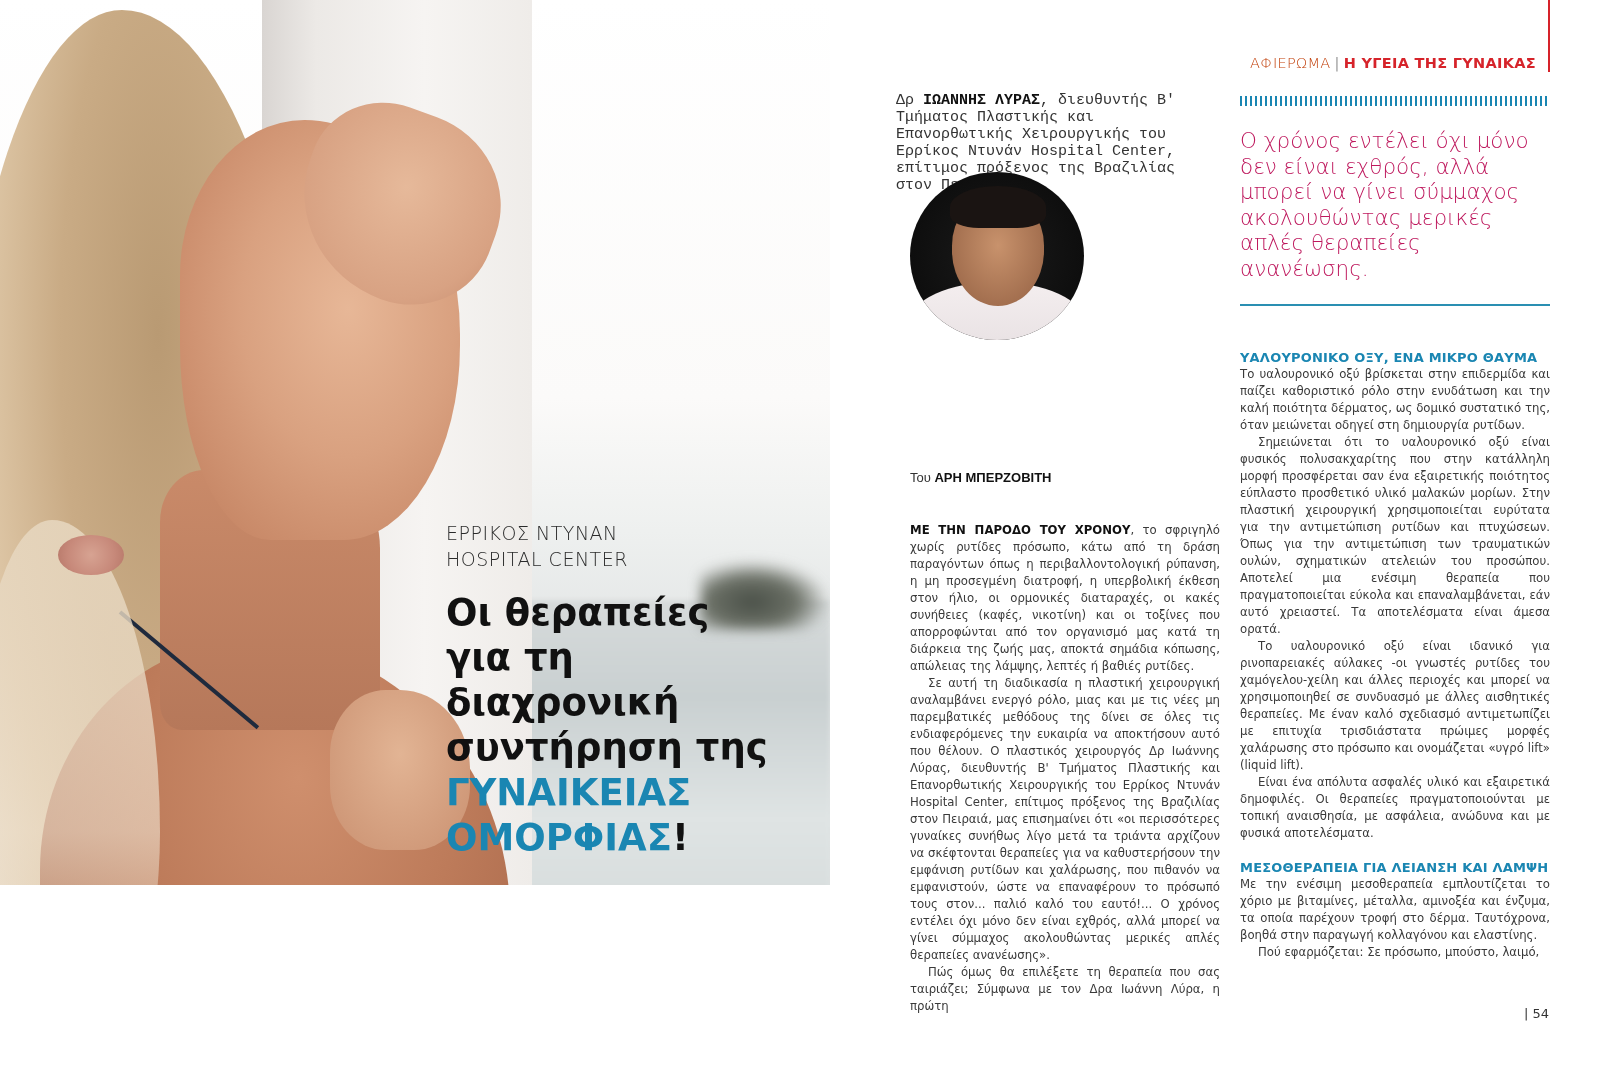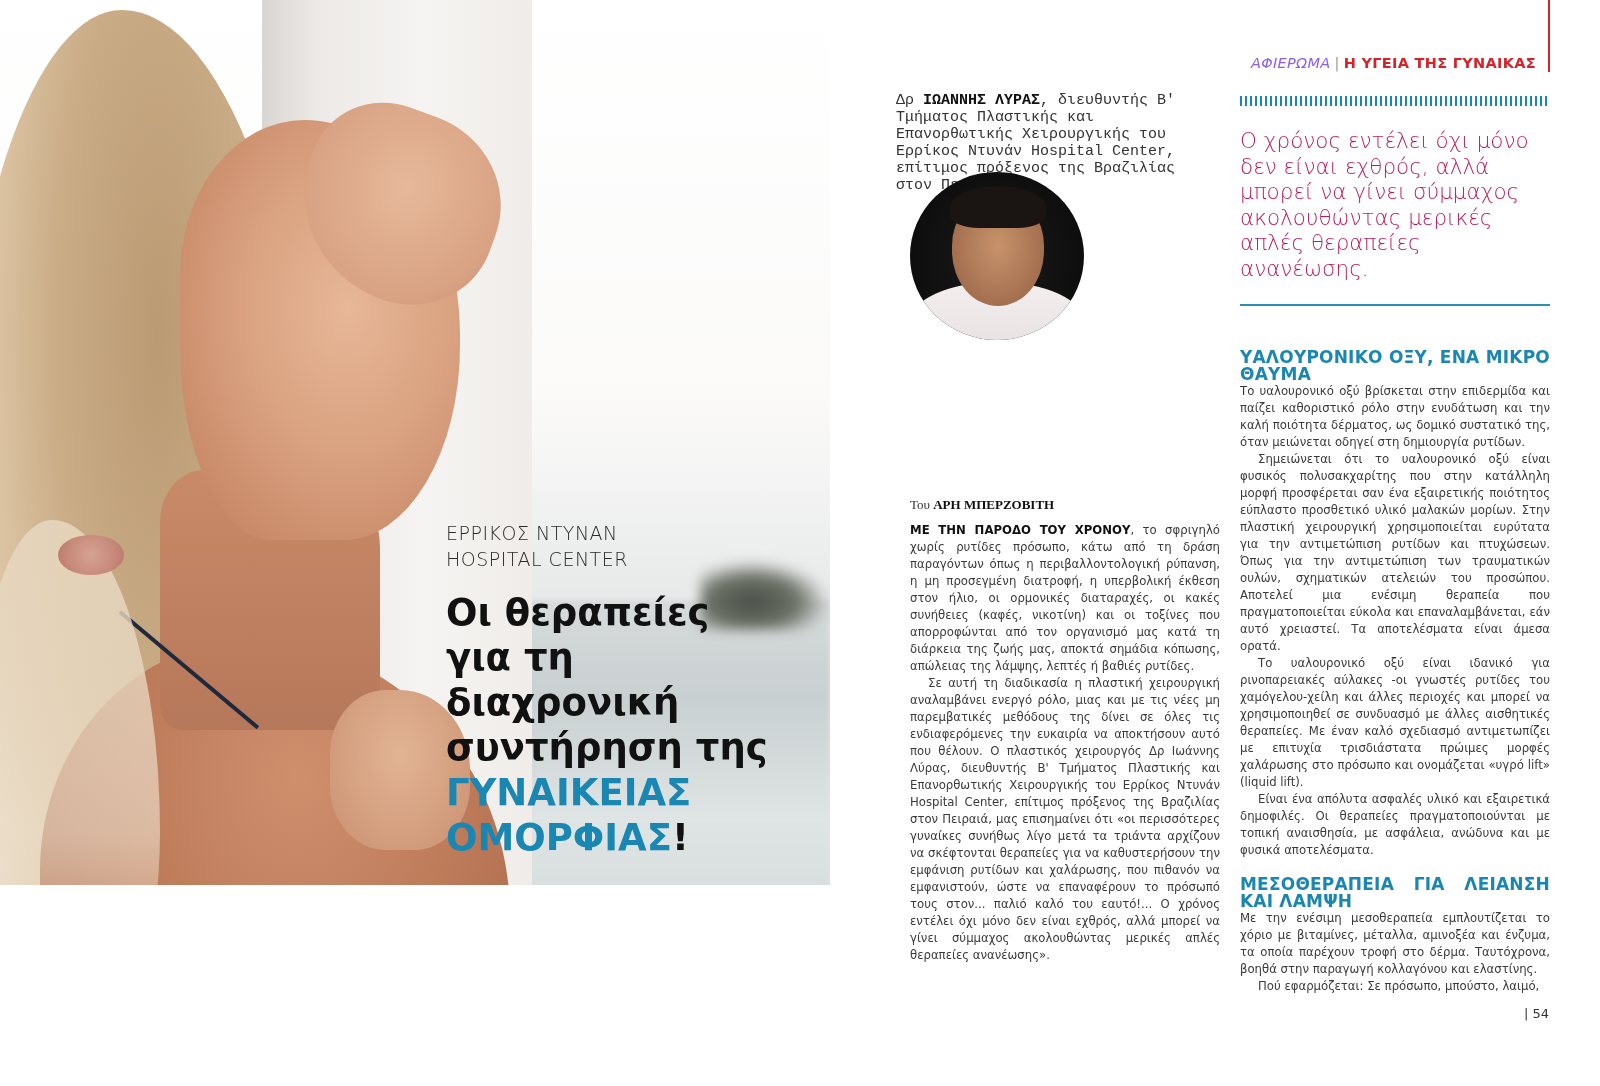--- a/index.html
+++ b/index.html
@@ -84,21 +84,21 @@
   .hero-title .bang { color: #111; }
 
   
   .right-page { position: absolute; left: 830px; top: 0; width: 770px; height: 1086px; background: #fff; }
 
   .rule-vertical { position: absolute; left: 1548px; top: 0; width: 2px; height: 72px; background: #d6232a; }
   .section-header {
     position: absolute; left: 1240px; top: 55px; width: 296px; text-align: right;
     font-family: "DejaVu Sans", sans-serif; font-size: 14.5px; letter-spacing: 0.3px;
   }
-  .section-header .kicker { color: #8b5cf6; font-weight: 300; font-style: italic; }
+  .section-header .kicker { color: #c2410c; font-weight: 300; }
   .section-header .sep { color: #999; margin: 0 4px; }
   .section-header .topic { color: #d6232a; font-weight: 700; }
 
   .dash-bar {
     position: absolute; left: 1240px; top: 96px; width: 310px; height: 10px;
     background: repeating-linear-gradient(90deg, #1a86b2 0, #1a86b2 2px, transparent 2px, transparent 5px);
   }
 
   .pull-quote {
     position: absolute; left: 1240px; top: 128px; width: 300px;
@@ -125,37 +125,37 @@
   .portrait .p-hair {
     position: absolute; left: 40px; top: 14px; width: 96px; height: 42px; border-radius: 50% 50% 30% 30%;
     background: #1a1412;
   }
   .portrait .p-shirt {
     position: absolute; left: 0; top: 110px; width: 174px; height: 80px; border-radius: 50% 50% 0 0;
     background: linear-gradient(180deg, #f4eeef, #e6dfe1);
   }
 
   .byline {
-    position: absolute; left: 910px; top: 497px;
-    font-family: Liberation Serif, serif; font-size: 13px; color: #333;
+    position: absolute; left: 910px; top: 470px;
+    font-family: Liberation Sans, sans-serif; font-size: 13px; color: #333;
   }
   .byline b { color: #111; font-weight: 700; }
 
   .col {
     position: absolute; width: 310px;
     font-family: "DejaVu Sans", sans-serif; font-size: 11.7px; line-height: 17px; color: #3a3a3a;
     text-align: justify; hyphens: auto;
   }
   .col-1 { left: 910px; top: 522px; }
   .col-2 { left: 1240px; top: 332px; }
   .col p { margin: 0; }
   .col p.indent { text-indent: 18px; }
   .col .lead { font-weight: 700; color: #111; }
   .col h3 {
-    font-family: "DejaVu Sans", sans-serif; font-weight: 700; font-size: 17px;
+    font-family: "DejaVu Sans", sans-serif; font-weight: 700; font-size: 13px;
     color: #1a86b2; margin-top: 17px; line-height: 17px; letter-spacing: 0.2px;
   }
 
   .page-number {
     position: absolute; left: 1524px; top: 1006px;
     font-family: "DejaVu Sans", sans-serif; font-size: 13px; color: #333;
   }
 </style>
 </head>
 <body>
@@ -211,20 +211,21 @@
 <div class="pull-quote">Ο χρόνος εντέλει όχι μόνο δεν είναι εχθρός, αλλά μπορεί να γίνει σύμμαχος ακολουθώντας μερικές απλές θεραπείες ανανέωσης.</div>
 <div class="pull-rule"></div>
 
 <div class="byline">
   <span>Του </span><b>ΑΡΗ ΜΠΕΡΖΟΒΙΤΗ</b>
 </div>
 
 <div class="col col-1">
   <p><span class="lead">ΜΕ ΤΗΝ ΠΑΡΟΔΟ ΤΟΥ ΧΡΟΝΟΥ</span><span>, το σφριγηλό χωρίς ρυτίδες πρόσωπο, κάτω από τη δράση παραγόντων όπως η περιβαλλοντολογική ρύπανση, η μη προσεγμένη διατροφή, η υπερβολική έκθεση στον ήλιο, οι ορμονικές διαταραχές, οι κακές συνήθειες (καφές, νικοτίνη) και οι τοξίνες που απορροφώνται από τον οργανισμό μας κατά τη διάρκεια της ζωής μας, αποκτά σημάδια κόπωσης, απώλειας της λάμψης, λεπτές ή βαθιές ρυτίδες.</span></p>
   <p class="indent">Σε αυτή τη διαδικασία η πλαστική χειρουργική αναλαμβάνει ενεργό ρόλο, μιας και με τις νέες μη παρεμβατικές μεθόδους της δίνει σε όλες τις ενδιαφερόμενες την ευκαιρία να αποκτήσουν αυτό που θέλουν. Ο πλαστικός χειρουργός Δρ Ιωάννης Λύρας, διευθυντής Β' Τμήματος Πλαστικής και Επανορθωτικής Χειρουργικής του Ερρίκος Ντυνάν Hospital Center, επίτιμος πρόξενος της Βραζιλίας στον Πειραιά, μας επισημαίνει ότι «οι περισσότερες γυναίκες συνήθως λίγο μετά τα τριάντα αρχίζουν να σκέφτονται θεραπείες για να καθυστερήσουν την εμφάνιση ρυτίδων και χαλάρωσης, που πιθανόν να εμφανιστούν, ώστε να επαναφέρουν το πρόσωπό τους στον... παλιό καλό του εαυτό!... Ο χρόνος εντέλει όχι μόνο δεν είναι εχθρός, αλλά μπορεί να γίνει σύμμαχος ακολουθώντας μερικές απλές θεραπείες ανανέωσης».</p>
+  <p class="indent">Πώς όμως θα επιλέξετε τη θεραπεία που σας ταιριάζει; Σύμφωνα με τον Δρα Ιωάννη Λύρα, η πρώτη</p>
 </div>
 
 <div class="col col-2">
   <h3>ΥΑΛΟΥΡΟΝΙΚΟ ΟΞΥ, ΕΝΑ ΜΙΚΡΟ ΘΑΥΜΑ</h3>
   <p>Το υαλουρονικό οξύ βρίσκεται στην επιδερμίδα και παίζει καθοριστικό ρόλο στην ενυδάτωση και την καλή ποιότητα δέρματος, ως δομικό συστατικό της, όταν μειώνεται οδηγεί στη δημιουργία ρυτίδων.</p>
   <p class="indent">Σημειώνεται ότι το υαλουρονικό οξύ είναι φυσικός πολυσακχαρίτης που στην κατάλληλη μορφή προσφέρεται σαν ένα εξαιρετικής ποιότητος εύπλαστο προσθετικό υλικό μαλακών μορίων. Στην πλαστική χειρουργική χρησιμοποιείται ευρύτατα για την αντιμετώπιση ρυτίδων και πτυχώσεων. Όπως για την αντιμετώπιση των τραυματικών ουλών, σχηματικών ατελειών του προσώπου. Αποτελεί μια ενέσιμη θεραπεία που πραγματοποιείται εύκολα και επαναλαμβάνεται, εάν αυτό χρειαστεί. Τα αποτελέσματα είναι άμεσα ορατά.</p>
   <p class="indent">Το υαλουρονικό οξύ είναι ιδανικό για ρινοπαρειακές αύλακες -οι γνωστές ρυτίδες του χαμόγελου-χείλη και άλλες περιοχές και μπορεί να χρησιμοποιηθεί σε συνδυασμό με άλλες αισθητικές θεραπείες. Με έναν καλό σχεδιασμό αντιμετωπίζει με επιτυχία τρισδιάστατα πρώιμες μορφές χαλάρωσης στο πρόσωπο και ονομάζεται «υγρό lift» (liquid lift).</p>
   <p class="indent">Είναι ένα απόλυτα ασφαλές υλικό και εξαιρετικά δημοφιλές. Οι θεραπείες πραγματοποιούνται με τοπική αναισθησία, με ασφάλεια, ανώδυνα και με φυσικά αποτελέσματα.</p>
   <h3>ΜΕΣΟΘΕΡΑΠΕΙΑ ΓΙΑ ΛΕΙΑΝΣΗ ΚΑΙ ΛΑΜΨΗ</h3>
   <p>Με την ενέσιμη μεσοθεραπεία εμπλουτίζεται το χόριο με βιταμίνες, μέταλλα, αμινοξέα και ένζυμα, τα οποία παρέχουν τροφή στο δέρμα. Ταυτόχρονα, βοηθά στην παραγωγή κολλαγόνου και ελαστίνης.</p>

